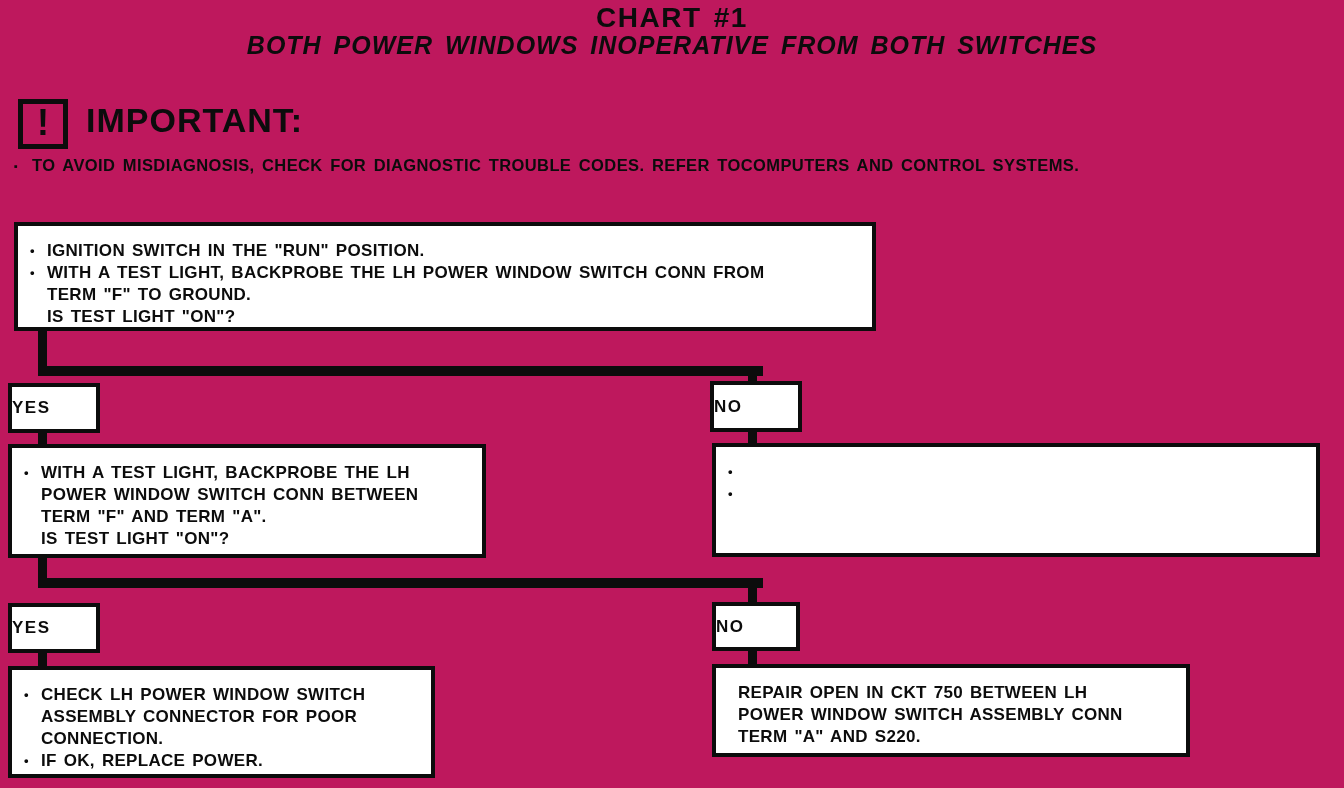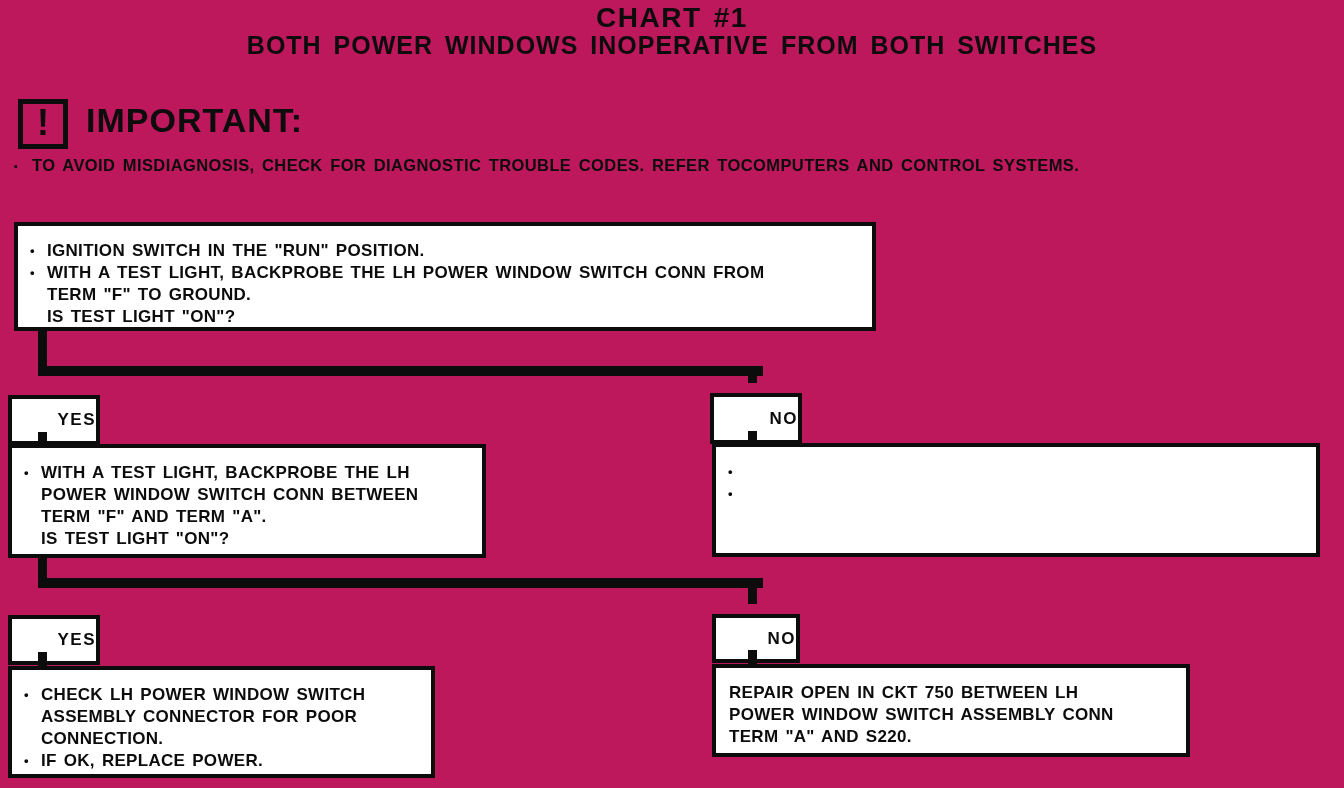--- a/index.html
+++ b/index.html
@@ -7,21 +7,21 @@
     position:relative; width:1344px; height:788px; background:#be185d;
     font-family:"Liberation Sans", sans-serif; color:#0c0c0c; font-weight:bold;
     overflow:hidden;
   }
   .title1 {
     position:absolute; top:2px; left:0; width:100%; text-align:center;
     font-size:28px; letter-spacing:1.5px; word-spacing:3px;
   }
   .title2 {
     position:absolute; top:31px; left:0; width:100%; text-align:center;
-    font-size:25px; letter-spacing:1px; word-spacing:4px;
+    font-size:25px; letter-spacing:1px; word-spacing:4px;font-style:italic;
   }
   .icon-box {
     position:absolute; left:18px; top:99px; width:40px; height:40px;
     border:5px solid #0c0c0c; display:flex; align-items:center; justify-content:center;
   }
   .icon-box .glyph { font-size:36px; font-weight:900; line-height:1; transform:translateY(-1px); }
   .important-label {
     position:absolute; left:86px; top:101px; font-size:34px; letter-spacing:1px;
   }
   .note-row {
@@ -34,22 +34,22 @@
     position:absolute; border:4px solid #0c0c0c; background:#ffffff;
     box-sizing:border-box; padding:14px 12px 8px 12px;
     font-size:17px; line-height:22px; letter-spacing:0.3px; word-spacing:2px;
   }
   .brow { display:flex; align-items:flex-start; }
   .brow .bullet { width:17px; flex:none; font-size:13px; line-height:22px; }
   .btext { white-space:pre-line; }
   .plain-text { white-space:pre-line; }
   .badge {
     position:absolute; border:4px solid #0c0c0c; background:#ffffff; box-sizing:border-box;
-    display:flex; align-items:center; justify-content:flex-end;
-    font-size:17px; letter-spacing:1.5px;margin-top:12px;
+    display:flex; align-items:center; justify-content:flex-start;
+    font-size:17px; letter-spacing:1.5px;
   }
   .conn { position:absolute; background:#0c0c0c; }
 </style>
 </head>
 <body>
 
 <div class="page">
 
   <div class="title1">CHART #1</div>
   <div class="title2">BOTH POWER WINDOWS INOPERATIVE FROM BOTH SWITCHES</div>
@@ -129,19 +129,19 @@
       <span class="btext">CHECK LH POWER WINDOW SWITCH
 ASSEMBLY CONNECTOR FOR POOR
 CONNECTION.</span>
     </div>
     <div class="brow">
       <span class="bullet">•</span>
       <span class="btext">IF OK, REPLACE POWER.</span>
     </div>
   </div>
 
-  <div class="fbox" style="left:712px; top:664px; width:478px; height:93px; padding-left:13px;">
+  <div class="fbox" style="left:712px; top:664px; width:478px; height:93px; padding-left:22px;">
     <div class="plain-text">REPAIR OPEN IN CKT 750 BETWEEN LH
 POWER WINDOW SWITCH ASSEMBLY CONN
 TERM "A" AND S220.</div>
   </div>
 
 </div>
 
 </body></html>

